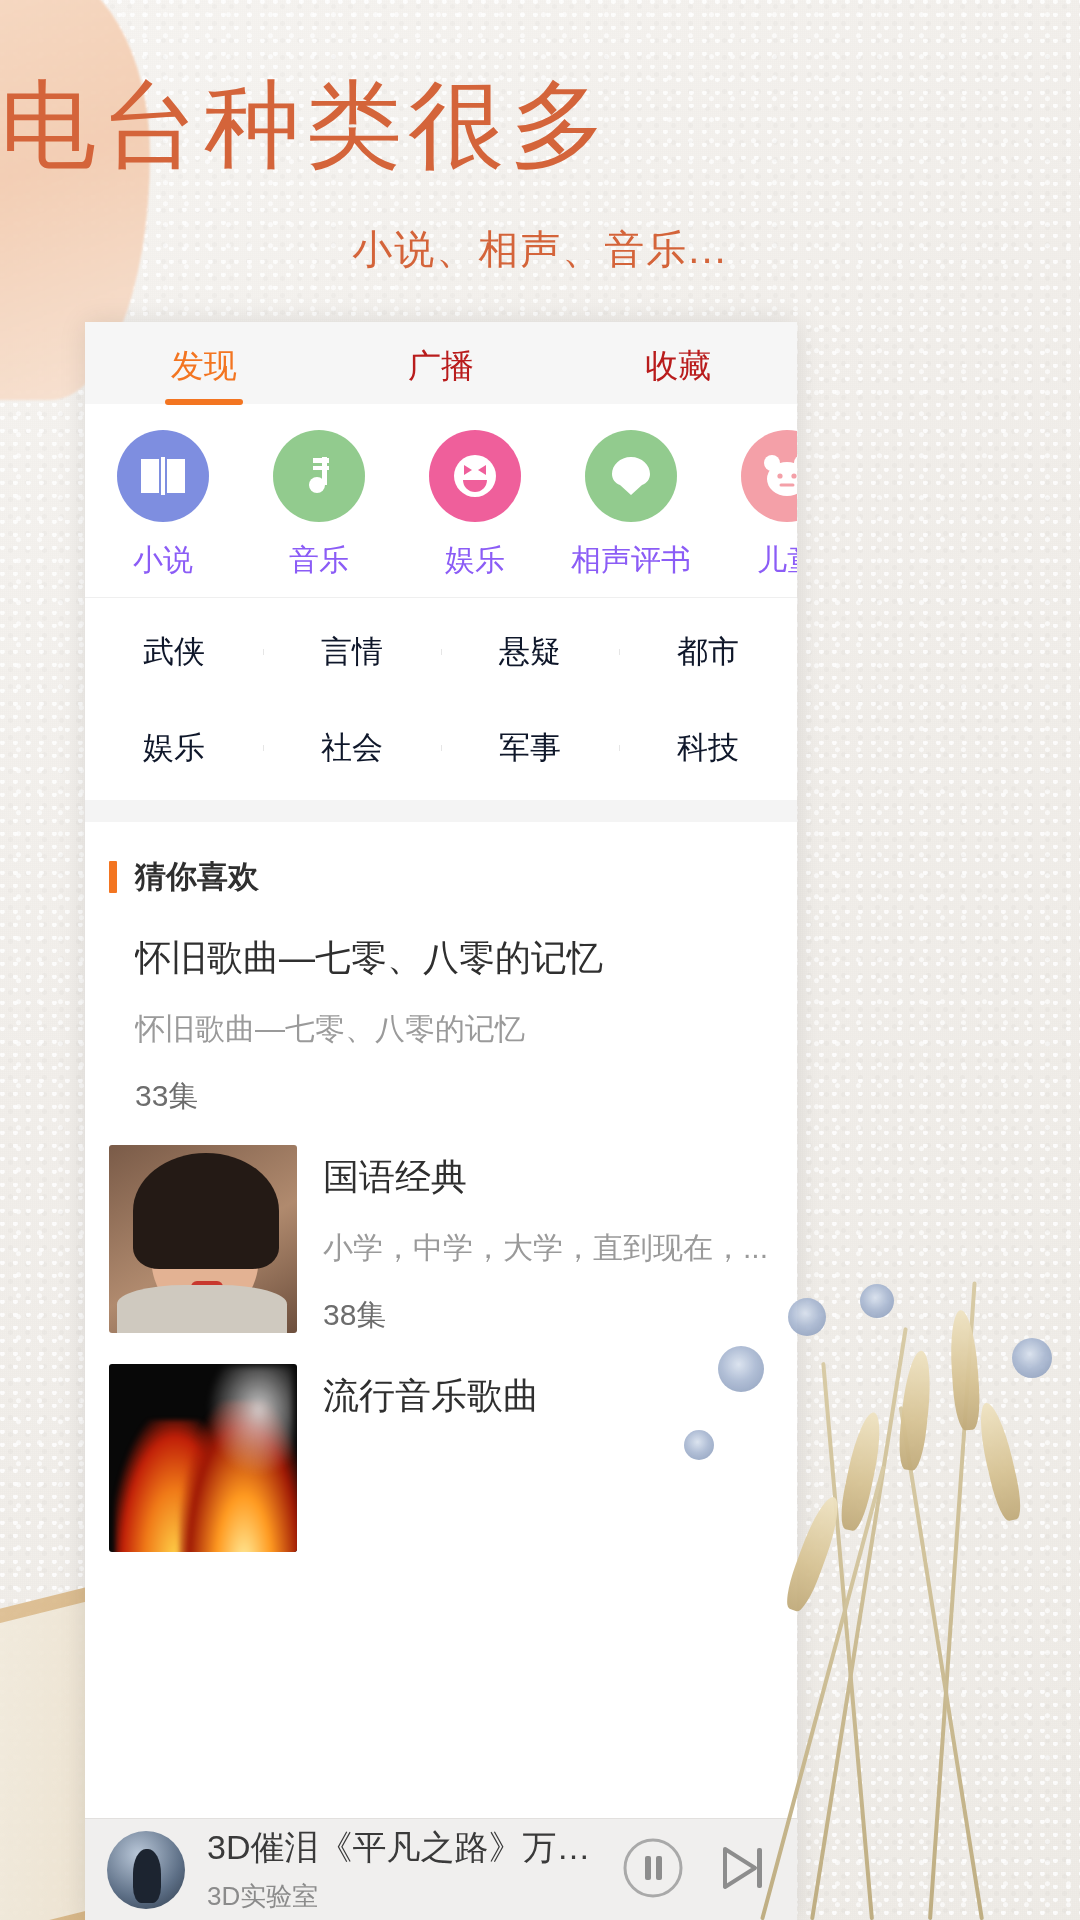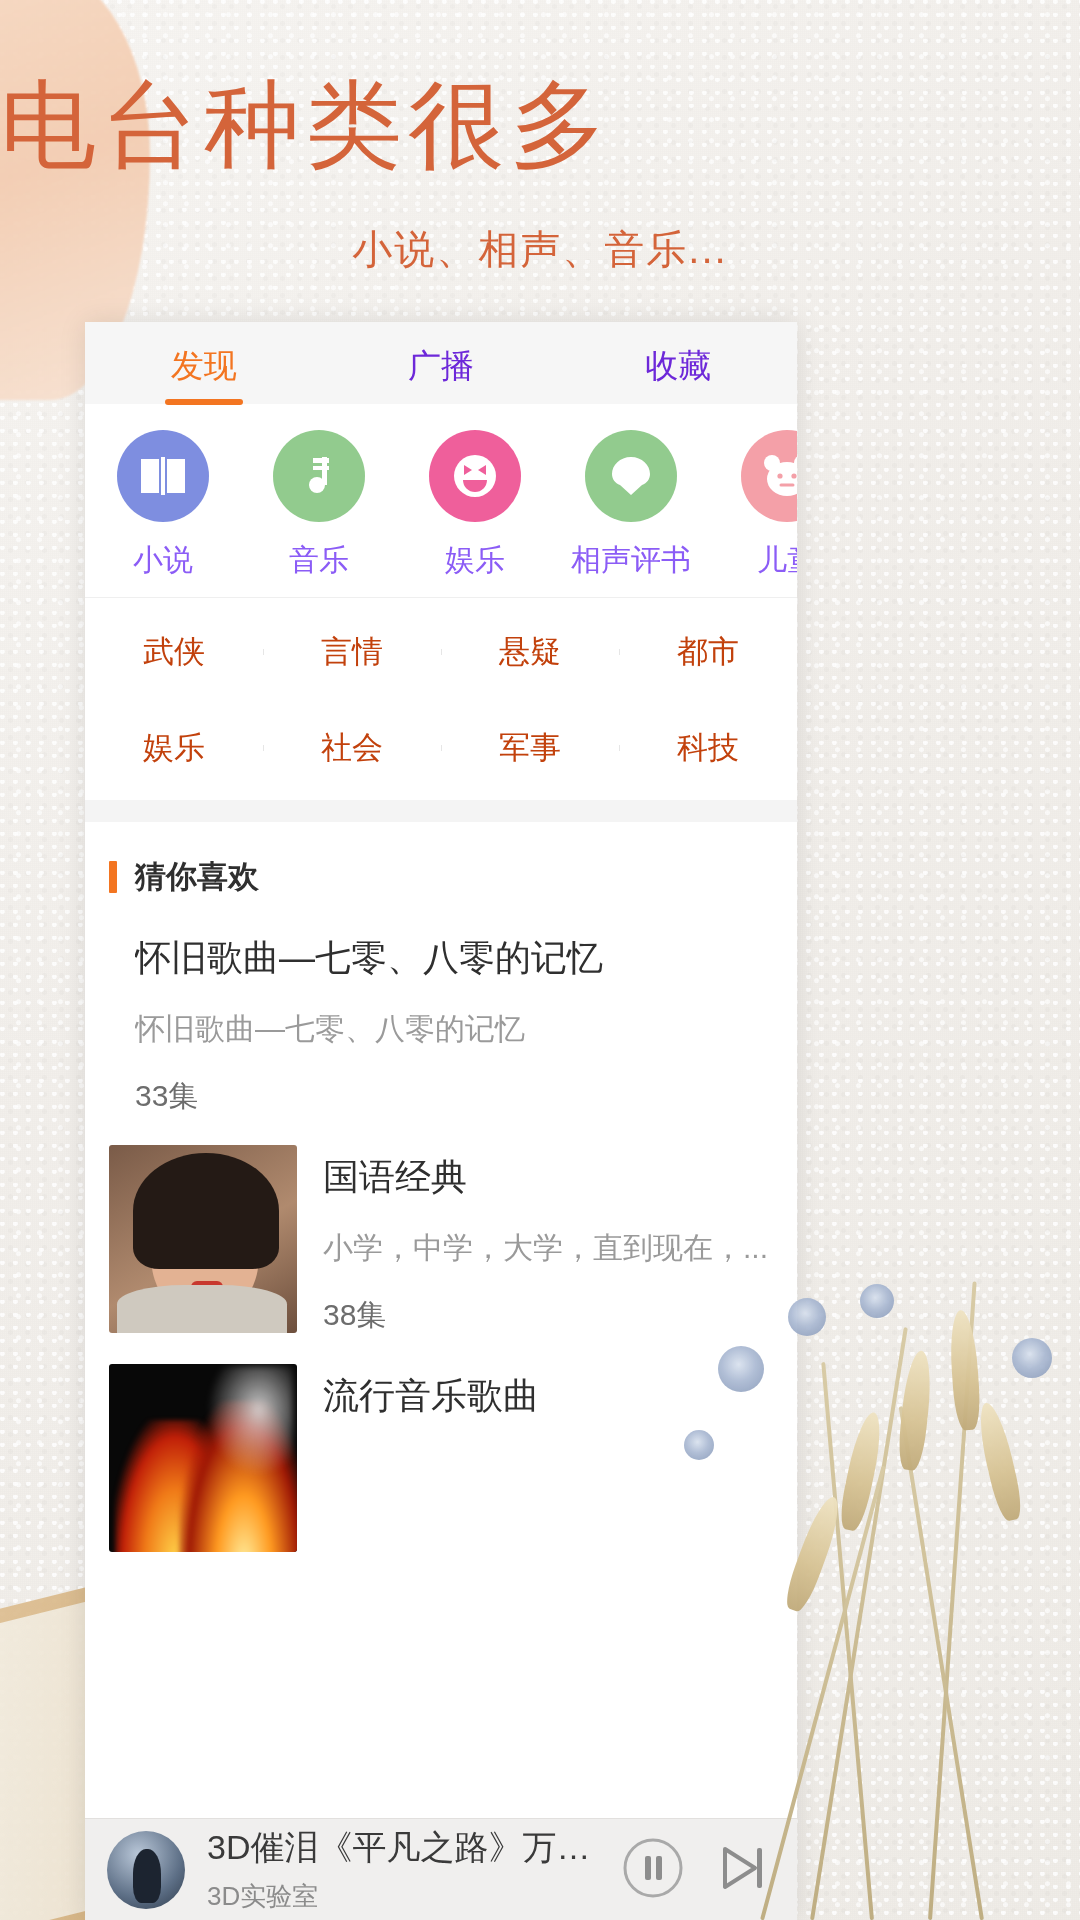--- a/index.html
+++ b/index.html
@@ -86,21 +86,21 @@
     height: 82px;
     background: #f6f6f6;
     display: flex;
     align-items: center;
     position: relative;
   }
   .tab {
     flex: 1;
     text-align: center;
     font-size: 33px;
-    color: #6d28d9;
+    color: #b91c1c;
     position: relative;
     padding-top: 6px;
   }
   .tab.active { color: #f37521; }
   .tab.active::after {
     content: "";
     position: absolute;
     left: 50%; transform: translateX(-50%);
     bottom: -16px;
     width: 78px; height: 6px;
@@ -137,21 +137,21 @@
   }
   .grow {
     display: flex;
     height: 96px;
     align-items: center;
   }
   .gcell {
     flex: 1;
     text-align: center;
     font-size: 31px;
-    color: #c2410c;
+    color: #0f172a;
     position: relative;
   }
   .gcell + .gcell::before {
     content: "";
     position: absolute; left: 0; top: 18px; bottom: 18px;
     width: 1px; background: #e6e6e6;
   }
 
   .gap { height: 22px; background: #f4f4f4; }
 

